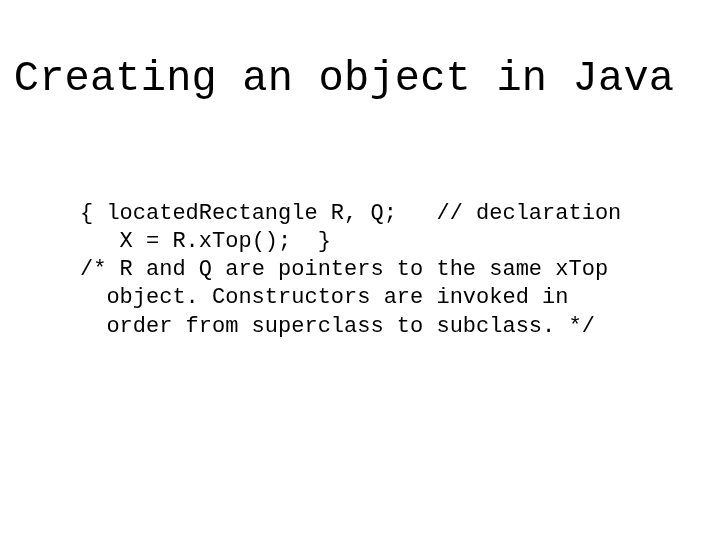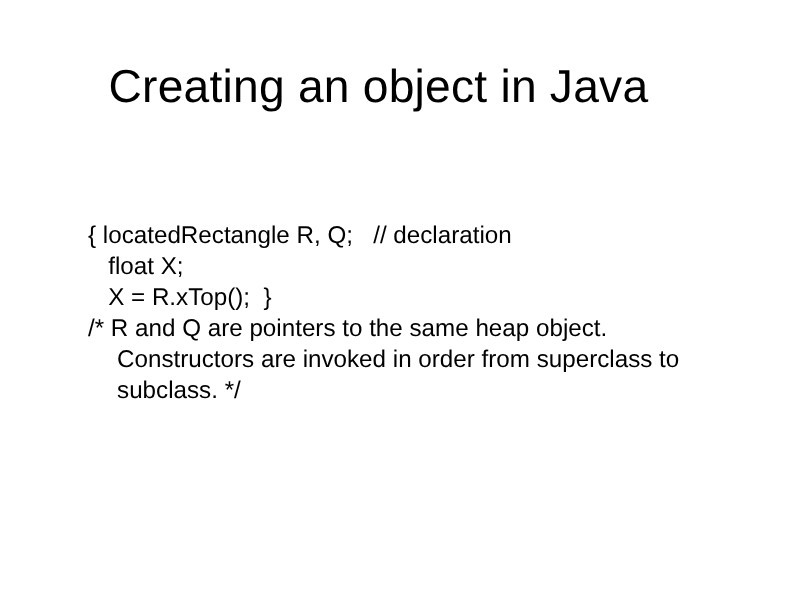--- a/index.html
+++ b/index.html
@@ -9,20 +9,21 @@
     height: 540px;
     background: #ffffff;
     font-family: Arial, Helvetica, sans-serif;
     color: #000000;
   }
   .slide {
     width: 688px;
     height: 540px;
     position: relative;
     box-sizing: border-box;
+    font-family: Liberation Mono, monospace;
   }
   .title {
     position: absolute;
     top: 55px;
     left: 0;
     width: 100%;
     text-align: center;
     font-size: 42px;
     font-weight: 400;
     letter-spacing: 0.2px;
@@ -48,18 +49,17 @@
 </style>
 </head>
 <body>
 
 <div class="slide">
 
   <div class="title">Creating an object in Java</div>
 
   <div class="body">
     <div class="line">{ locatedRectangle R, Q;   // declaration</div>
-    <div class="line">   float X;</div>
     <div class="line">   X = R.xTop();  }</div>
-    <div class="wrap">/* R and Q are pointers to the same heap object.  Constructors are invoked in order from superclass to subclass. */</div>
+    <div class="wrap">/* R and Q are pointers to the same xTop object.  Constructors are invoked in order from superclass to subclass. */</div>
   </div>
 
 </div>
 
 </body></html>

